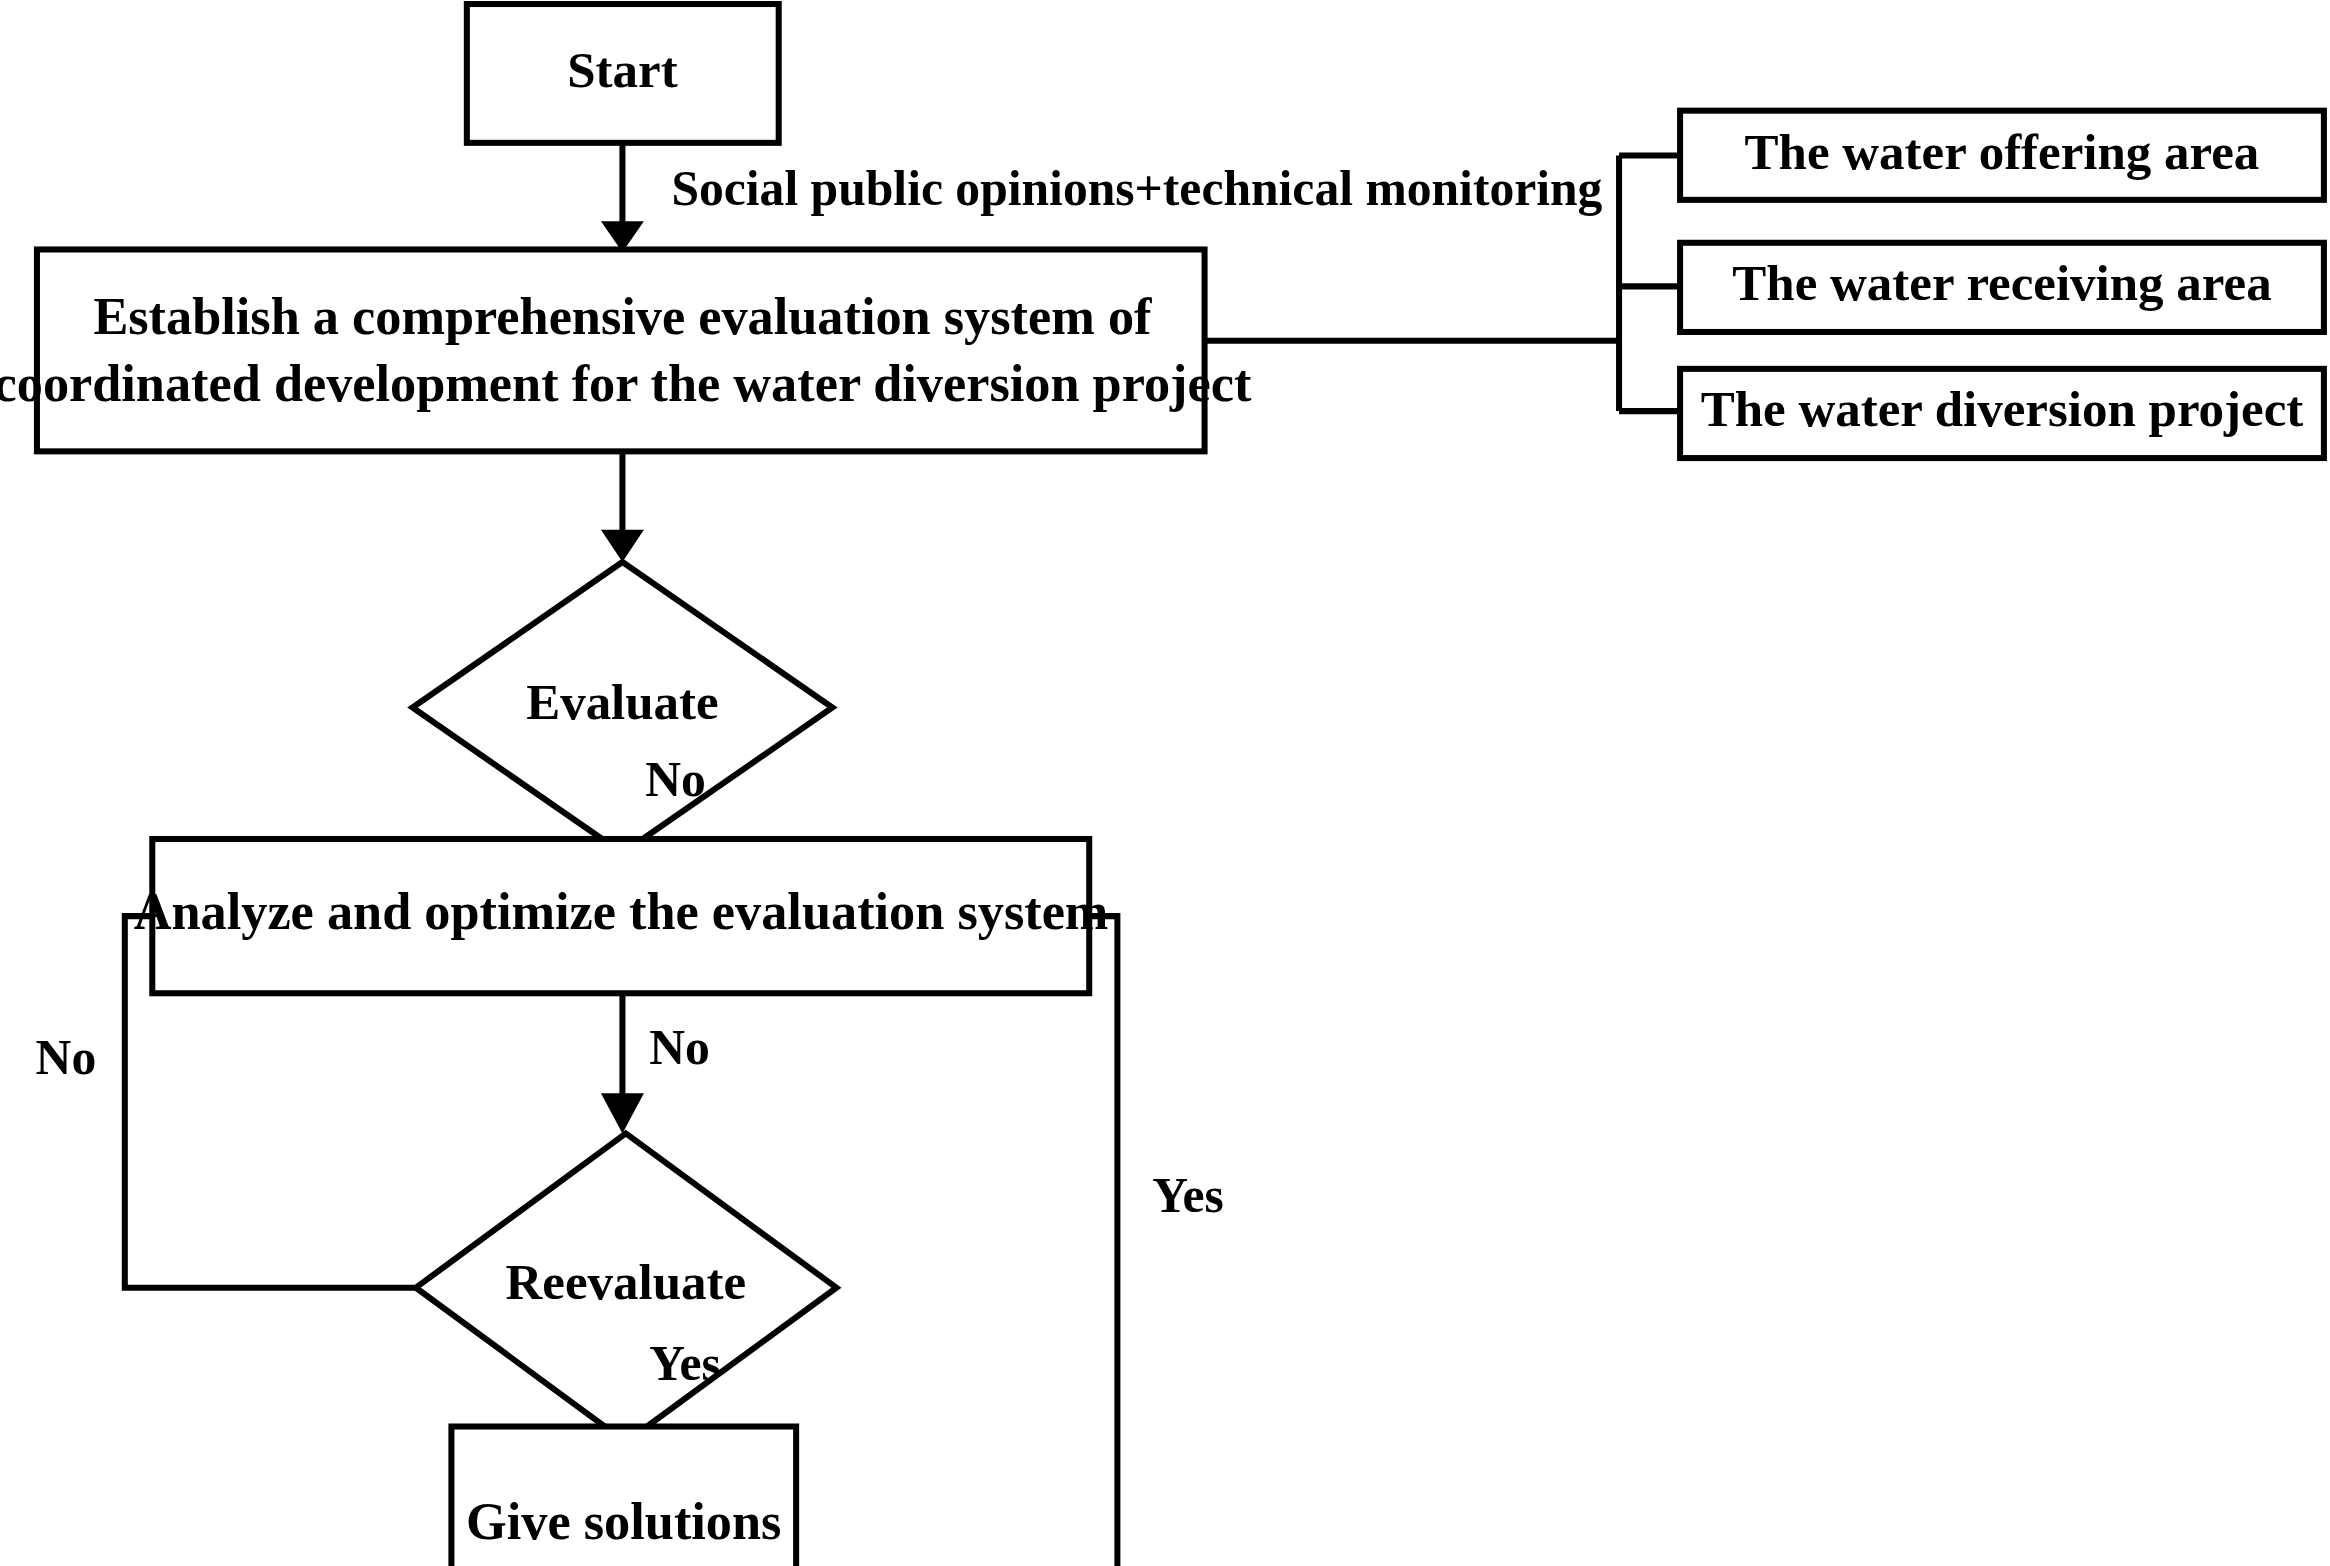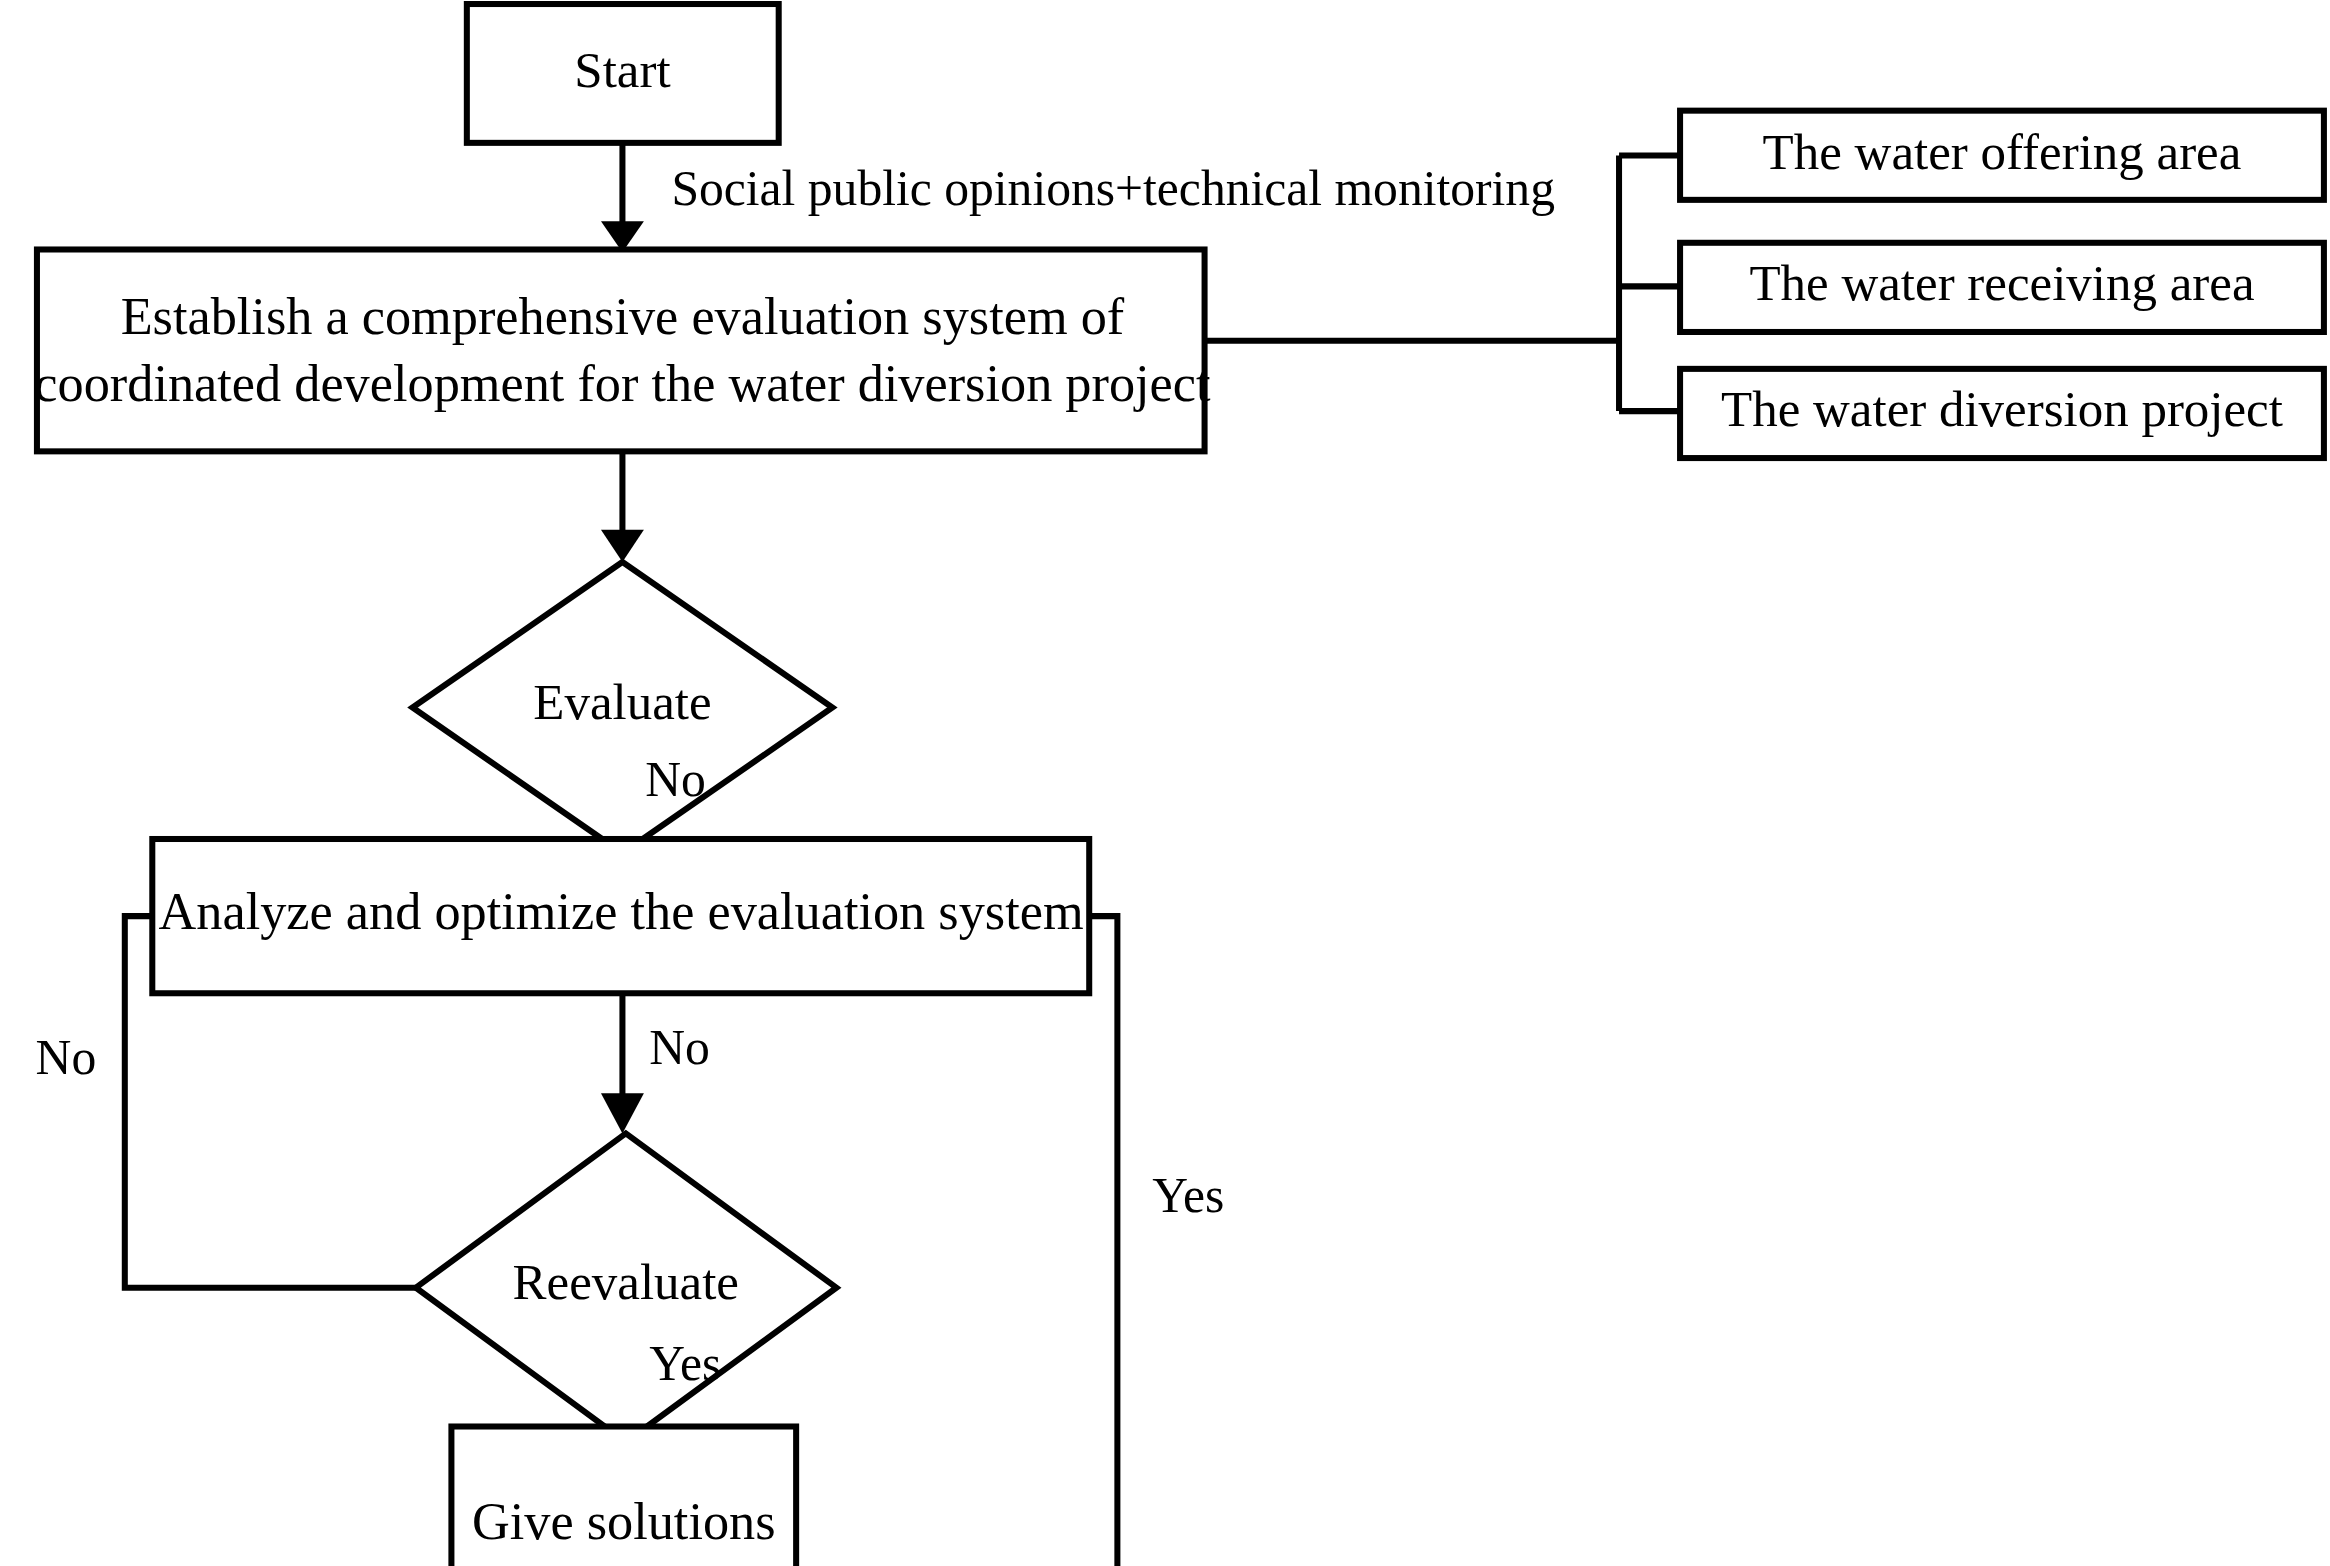--- a/index.html
+++ b/index.html
@@ -7,20 +7,21 @@
     padding: 0;
     background: #ffffff;
   }
   #canvas {
     position: relative;
     width: 2330px;
     height: 1566px;
     background: #ffffff;
     overflow: hidden;
     font-family: "Liberation Serif", "DejaVu Serif", serif;
+    font-weight: bold;
   }
   svg.flow {
     position: absolute;
     left: 0;
     top: 0;
     width: 2330px;
     height: 1566px;
   }
   .node-rect {
     fill: #ffffff;

